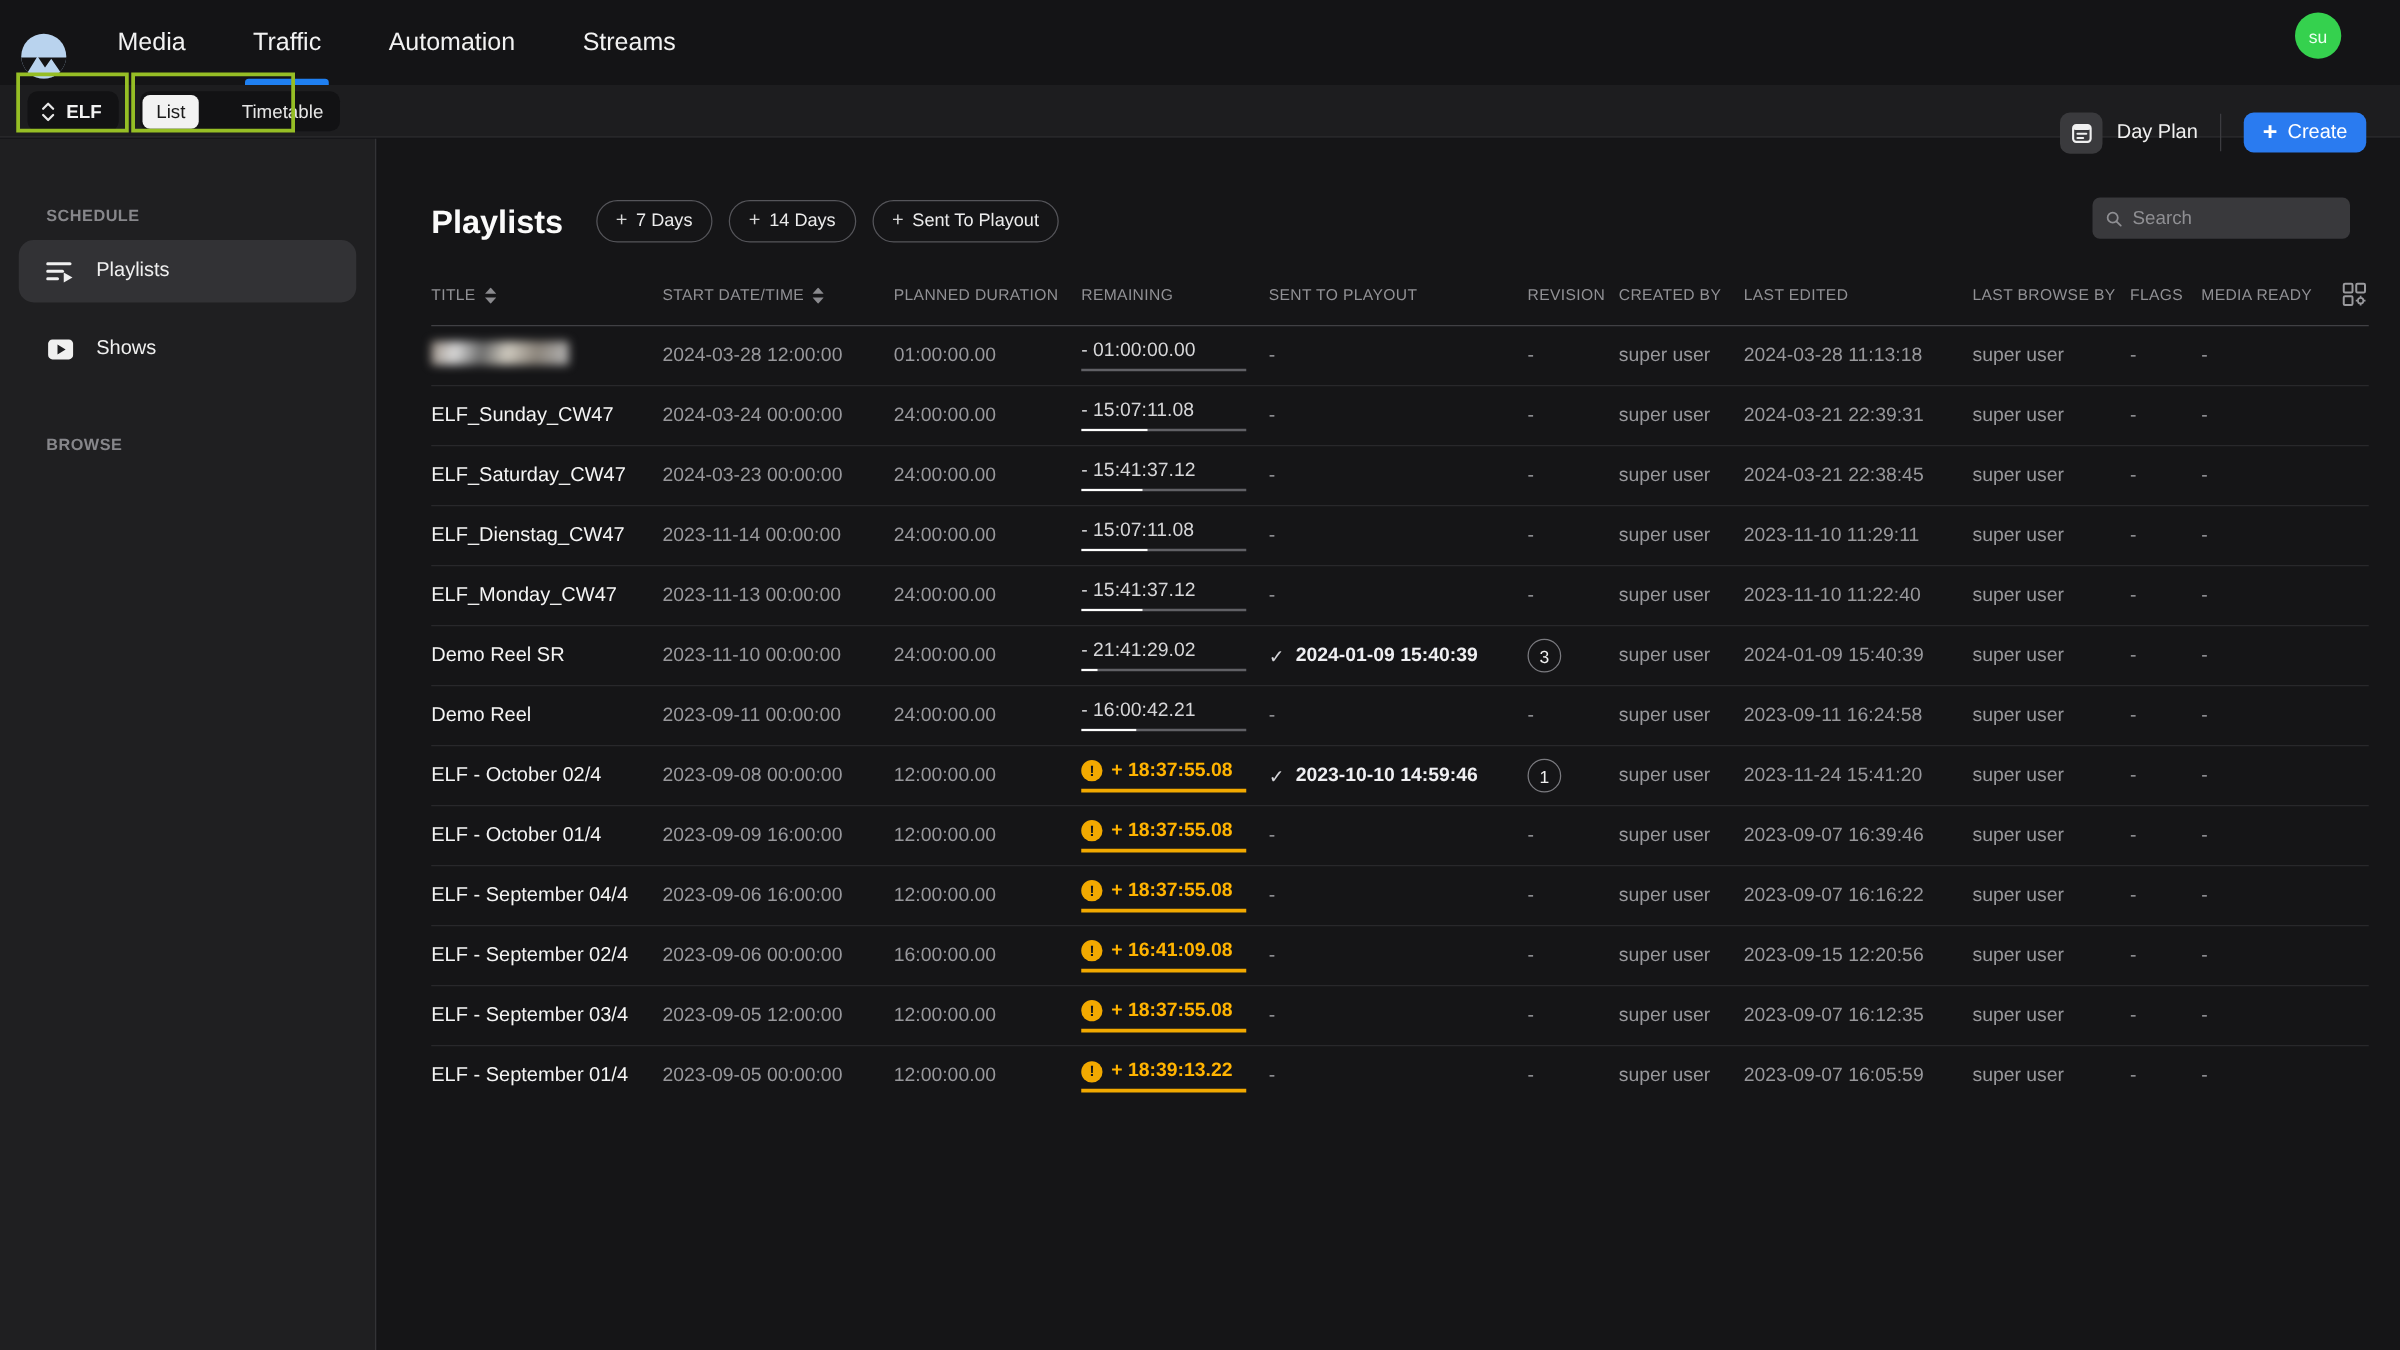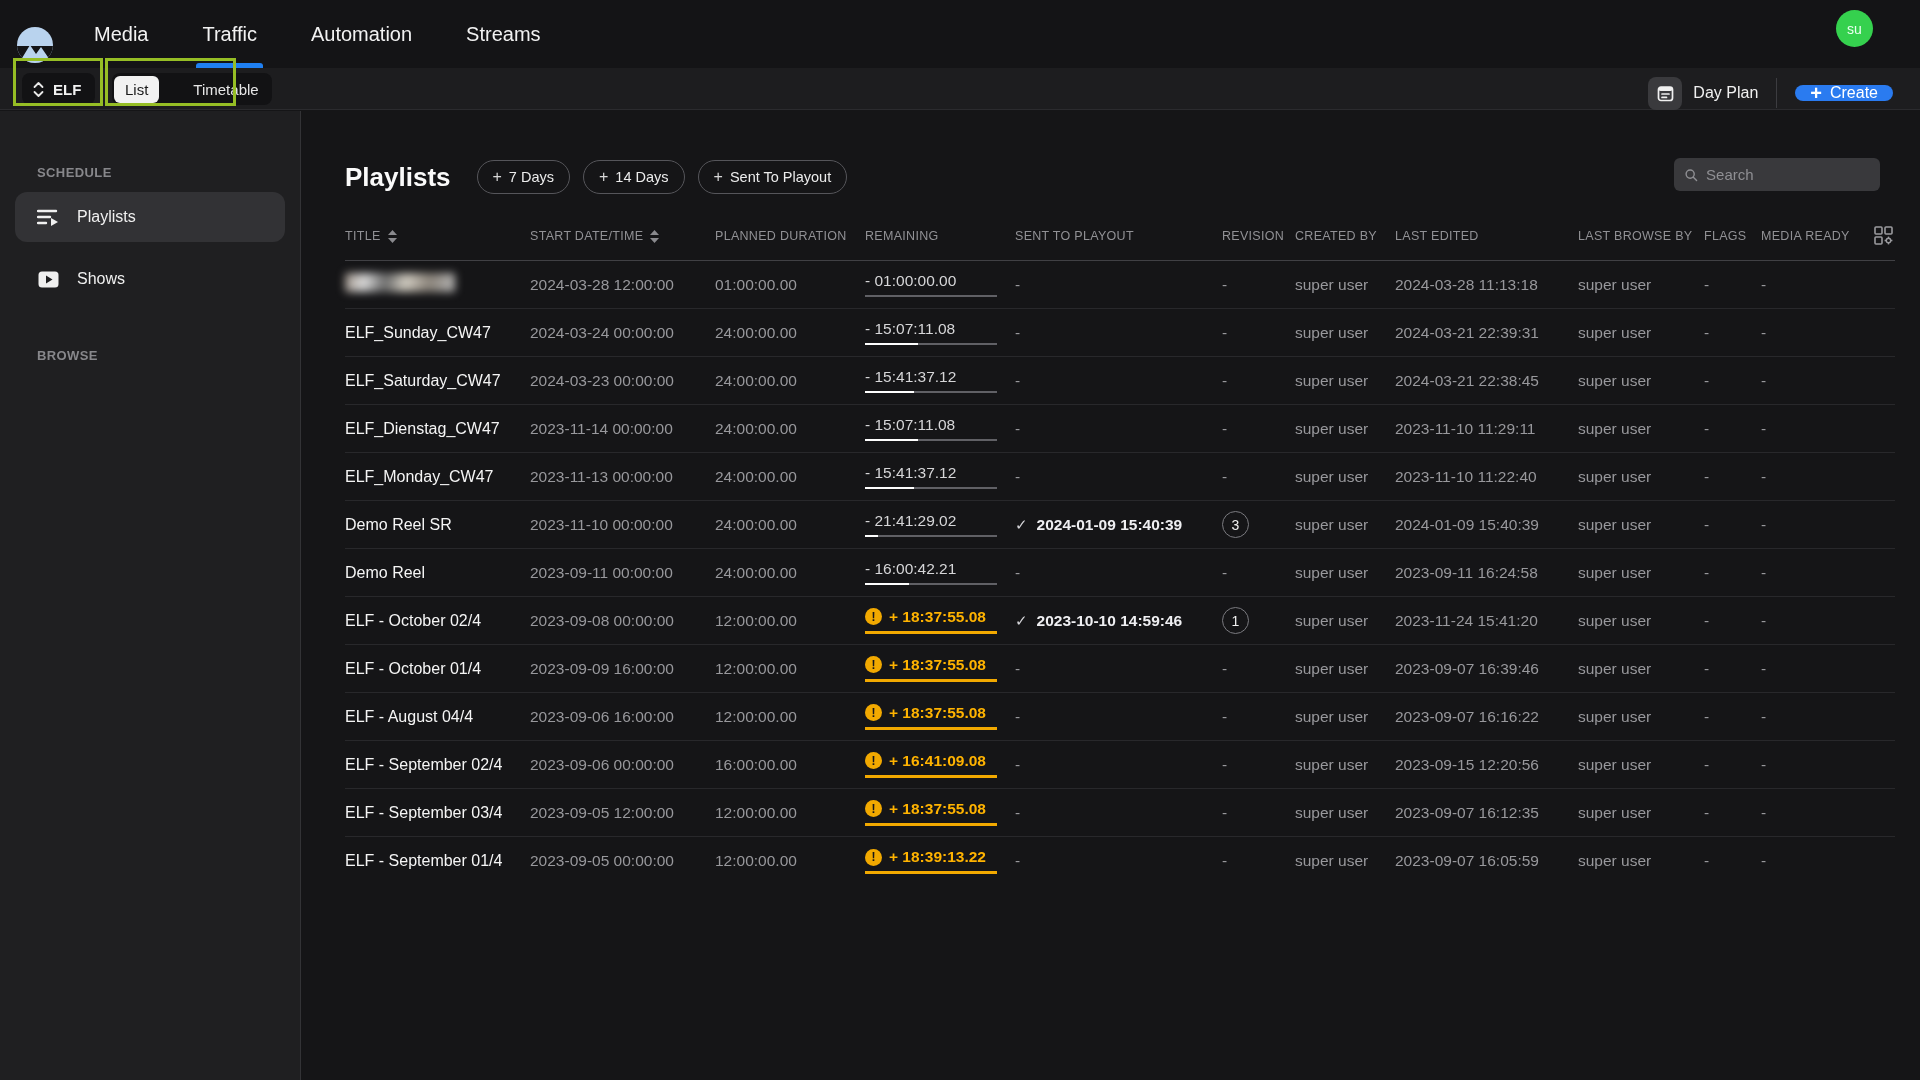--- a/index.html
+++ b/index.html
@@ -24,25 +24,25 @@
   .toolbar { position:absolute; top:68px; left:0; right:0; height:42px; background:#1d1d1f; border-bottom:1px solid #2b2b2e; z-index:1; }
   .channel-select { position:absolute; left:22px; top:5px; height:32px; background:#121214; border-radius:8px; display:flex; align-items:center; gap:9px; padding:0 14px 0 11px; cursor:pointer; }
   .channel-select .label { font-size:15px; font-weight:700; color:#f2f2f2; }
   .seg-control { position:absolute; left:112px; top:5px; height:32px; background:#121214; border-radius:8px; display:flex; align-items:center; padding:2px;gap:23px; }
   .seg-opt { font-size:15px; padding:5px 11px; border-radius:6px; color:#e6e6e6; cursor:pointer; }
   .seg-opt.active { background:#f2f2f2; color:#1a1a1a; }
   .annotation-box { position:absolute; border:3px solid #96be25; z-index:6; pointer-events:none; }
   .anno-channel { left:13px; top:58px; width:90px; height:48px; }
   .anno-toggle  { left:105px; top:58px; width:131px; height:48px; }
 
-  .toolbar-right { position:absolute; right:27px; top:4px; height:42px; display:flex; align-items:center; }
+  .toolbar-right { position:absolute; right:27px; top:17px; height:42px; display:flex; align-items:center; }
   .dayplan-btn { width:34px; height:33px; background:#3a3a3d; border-radius:8px; display:flex; align-items:center; justify-content:center; cursor:pointer; }
   .dayplan-label { margin:0 18px 0 11px; font-size:16px; color:#f0f0f0; cursor:pointer; }
   .v-divider { width:1px; height:30px; background:#3c3c40; margin-right:18px; }
-  .create-btn { height:16px; background:#2a7bf0; border:none; border-radius:8px; color:#fff; display:flex; align-items:center; gap:8px; padding:0 15px; font-size:16px; font-weight:500; font-family:"Liberation Sans",sans-serif; cursor:pointer; }
+  .create-btn { height:32px; background:#2a7bf0; border:none; border-radius:8px; color:#fff; display:flex; align-items:center; gap:8px; padding:0 15px; font-size:16px; font-weight:500; font-family:"Liberation Sans",sans-serif; cursor:pointer; }
   .plus-glyph::before { content:"+"; font-size:20px; font-weight:700; line-height:1; }
   .chip .plus-glyph::before { font-size:16px; font-weight:400; color:#d8d8d8; }
 
   
   .sidebar { position:absolute; top:111px; left:0; bottom:0; width:301px; background:#1f1f21; border-right:1px solid #333336; }
   .side-section-label { margin:54px 0 0 37px; font-size:13px; font-weight:700; letter-spacing:.4px; color:#87878b; }
   .side-section-label.browse { margin-top:44px; }
   .side-item { margin:12px 15px 0 15px; height:50px; border-radius:12px; display:flex; align-items:center; padding-left:21px; gap:17px; font-size:16px; color:#f0f0f0; cursor:pointer; }
   .side-item.active { background:#323235; }
   .side-item .ico { width:24px; display:flex; justify-content:center; }
@@ -464,21 +464,21 @@
         <div class="cell">-</div>
         <div class="cell">-</div>
         <div class="cell">super user</div>
         <div class="cell">2023-09-07 16:39:46</div>
         <div class="cell">super user</div>
         <div class="cell">-</div>
         <div class="cell">-</div>
         <div class="cell"></div>
       </div>
       <div class="grid trow">
-        <div class="cell title">ELF - August 04/4</div>
+        <div class="cell title">ELF - September 04/4</div>
         <div class="cell">2023-09-06 16:00:00</div>
         <div class="cell">12:00:00.00</div>
         <div class="cell">
           <div class="rem warn">
             <div class="rem-text">
               <span class="warn-ico">!</span>
               <span class="rem-val">+ 18:37:55.08</span>
             </div>
             <div class="rem-bar"></div>
           </div>

